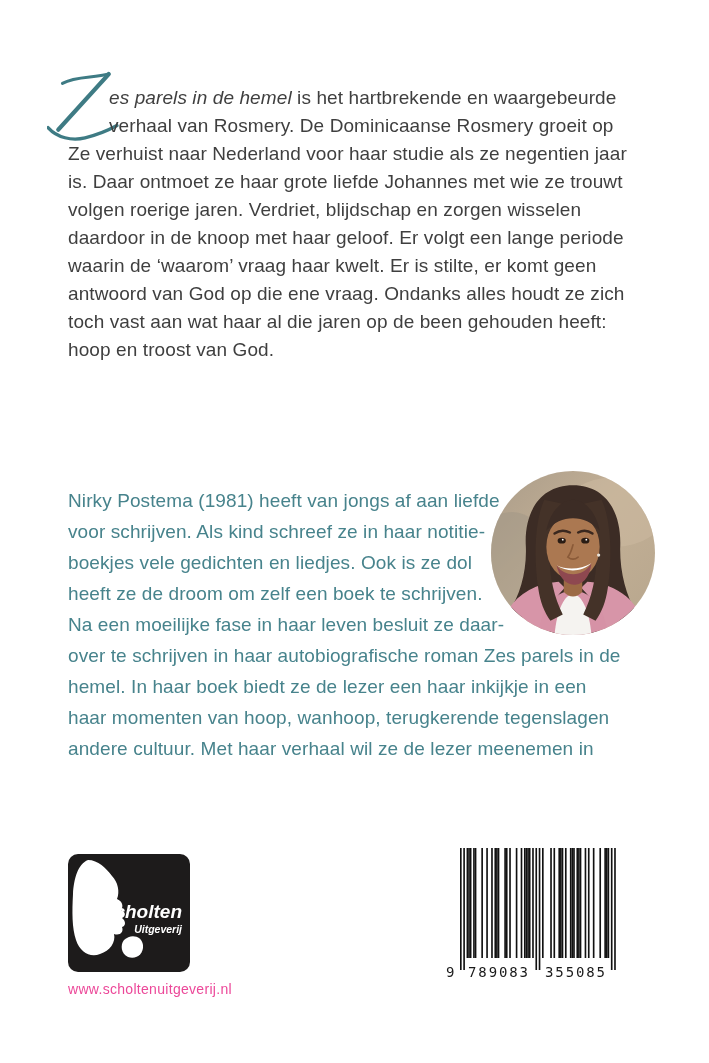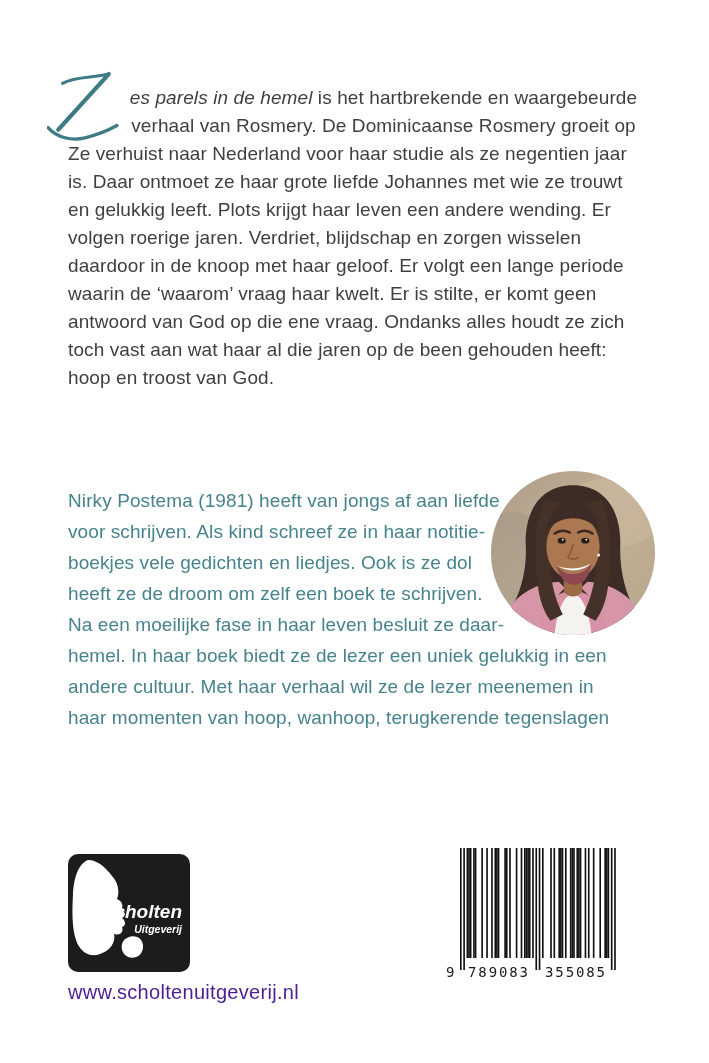--- a/index.html
+++ b/index.html
@@ -11,35 +11,35 @@
     font-family:"Liberation Sans", sans-serif;
   }
   
   .dropcap{position:absolute;left:47px;top:70px;width:72px;height:72px;}
   .synopsis{
     position:absolute;left:68px;top:84px;width:590px;
     color:#3f3f3f;font-size:19px;line-height:28px;
     letter-spacing:0.1px;
   }
   .syn-line{white-space:nowrap;height:28px;}
-  .syn-line.indent{padding-left:41px;text-align:center;}
+  .syn-line.indent{padding-left:41px;}
   .lead-italic{font-style:italic;}
   
   .bio{
     position:absolute;left:68px;top:485px;width:600px;
     color:#47838c;font-size:19px;line-height:31px;
     letter-spacing:0.1px;
   }
   .bio-line{white-space:nowrap;height:31px;}
   .author-photo{position:absolute;left:491px;top:471px;width:164px;height:164px;}
   
   .logo{position:absolute;left:68px;top:854px;width:122px;height:118px;}
   .website{
     position:absolute;left:68px;top:981px;
-    font-size:20px;color:#4c1d95;letter-spacing:0.3px;
+    font-size:14px;color:#ec4899;letter-spacing:0.3px;
   }
   .barcode{position:absolute;left:444px;top:848px;width:178px;height:130px;}
 </style>
 </head>
 <body>
 
 <div class="page">
 
   <svg class="dropcap" viewBox="0 0 70 70" aria-hidden="true">
     <g fill="none" stroke="#3e7b84" stroke-linecap="round">
@@ -47,38 +47,38 @@
       <path d="M60,4 L11,58" stroke-width="4.2"></path>
       <path d="M1,56 C10,66 24,69 37,66 C49,63 59,59 68,54" stroke-width="3.2"></path>
     </g>
   </svg>
 
   <div class="synopsis">
     <div class="syn-line indent"><span class="lead-italic">es parels in de hemel</span><span> is het hartbrekende en waargebeurde</span></div>
     <div class="syn-line indent">verhaal van Rosmery. De Dominicaanse Rosmery groeit op</div>
     <div class="syn-line">Ze verhuist naar Nederland voor haar studie als ze negentien jaar</div>
     <div class="syn-line">is. Daar ontmoet ze haar grote liefde Johannes met wie ze trouwt</div>
-    <div class="syn-line">en gelukkig leeft. Plots krijgt haar leven een andere wending. Er</div>
     <div class="syn-line">volgen roerige jaren. Verdriet, blijdschap en zorgen wisselen</div>
     <div class="syn-line">daardoor in de knoop met haar geloof. Er volgt een lange periode</div>
     <div class="syn-line">waarin de ‘waarom’ vraag haar kwelt. Er is stilte, er komt geen</div>
     <div class="syn-line">antwoord van God op die ene vraag. Ondanks alles houdt ze zich</div>
     <div class="syn-line">toch vast aan wat haar al die jaren op de been gehouden heeft:</div>
     <div class="syn-line">hoop en troost van God.</div>
   </div>
 
   <div class="bio">
     <div class="bio-line">Nirky Postema (1981) heeft van jongs af aan liefde</div>
     <div class="bio-line">voor schrijven. Als kind schreef ze in haar notitie-</div>
     <div class="bio-line">boekjes vele gedichten en liedjes. Ook is ze dol</div>
     <div class="bio-line">heeft ze de droom om zelf een boek te schrijven.</div>
     <div class="bio-line">Na een moeilijke fase in haar leven besluit ze daar-</div>
-    <div class="bio-line">hemel. In haar boek biedt ze de lezer een uniek gelukkig in een</div>
+    <div class="bio-line">over te schrijven in haar autobiografische roman Zes parels in de</div>
+    <div class="bio-line">hemel. In haar boek biedt ze de lezer een haar inkijkje in een</div>
+    <div class="bio-line">haar momenten van hoop, wanhoop, terugkerende tegenslagen</div>
     <div class="bio-line">andere cultuur. Met haar verhaal wil ze de lezer meenemen in</div>
-    <div class="bio-line">haar momenten van hoop, wanhoop, terugkerende tegenslagen</div>
   </div>
 
   <svg class="author-photo" viewBox="0 0 160 160" aria-hidden="true">
     <defs>
       <clipPath id="circ">
           <circle cx="80" cy="80" r="80"></circle>
         </clipPath>
       <linearGradient id="sand" x1="0" y1="0" x2="1" y2="1">
         <stop offset="0" stop-color="#aa9c89"></stop>
         <stop offset="0.45" stop-color="#c3b096"></stop>

